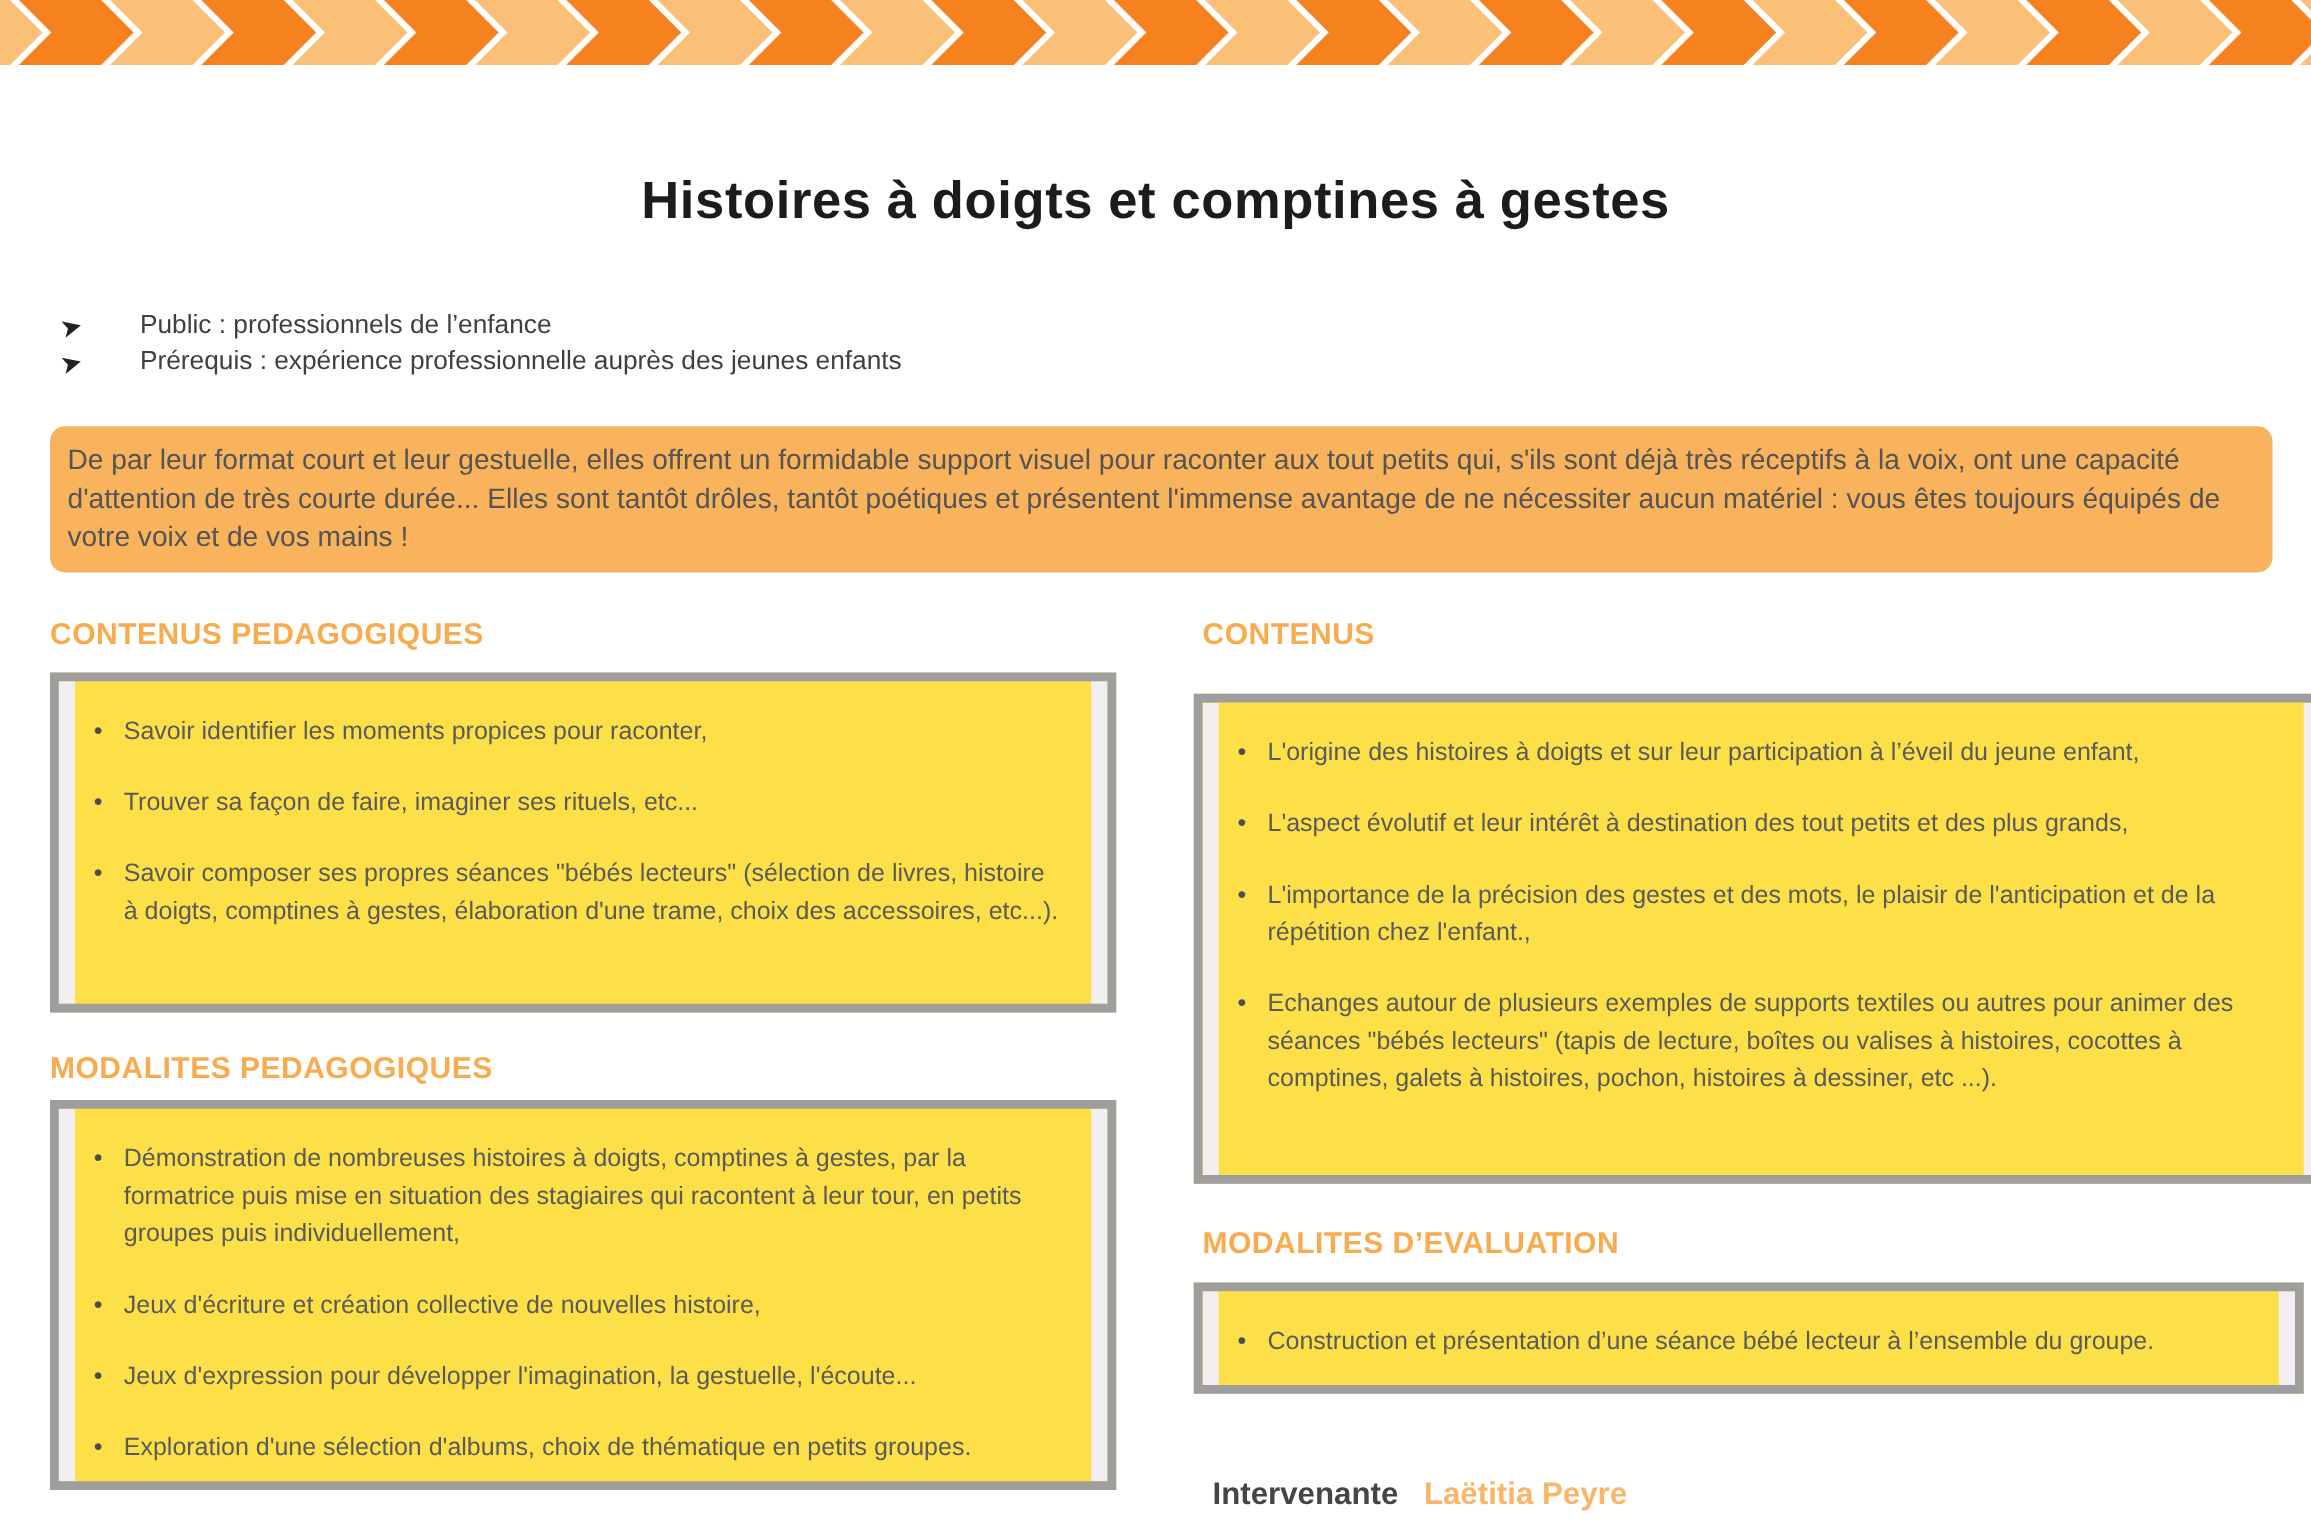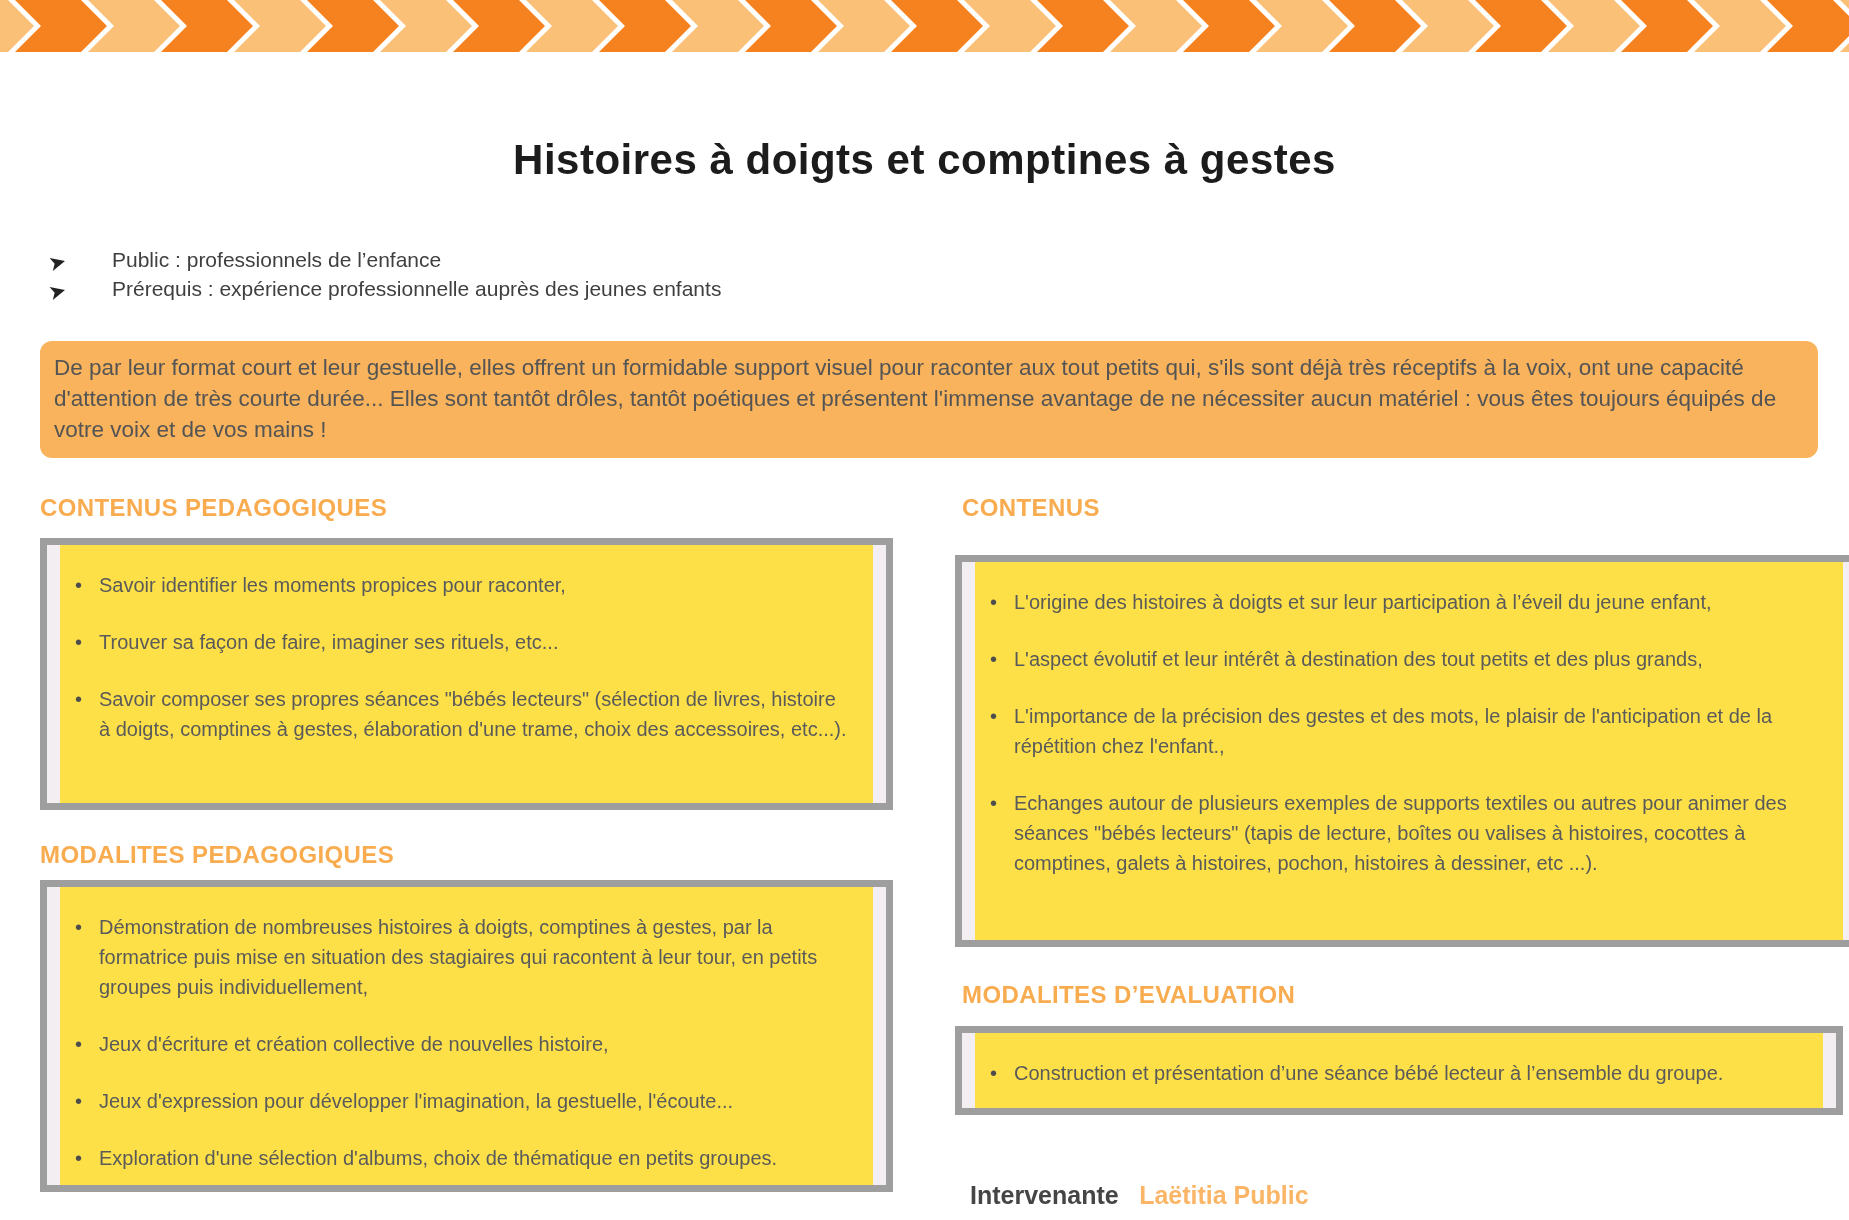--- a/index.html
+++ b/index.html
@@ -152,16 +152,16 @@
 
   <h2 class="sec-h h-evaluation">MODALITES D’EVALUATION</h2>
   <div class="box box-evaluation">
     <ul>
       <li>Construction et présentation d’une séance bébé lecteur à l’ensemble du groupe.</li>
     </ul>
   </div>
 
   <div class="footer">
     <span class="foot-label">Intervenante</span>
-    <span class="foot-name">Laëtitia Public</span>
+    <span class="foot-name">Laëtitia Peyre</span>
   </div>
 
 </div>
 
 </body></html>

